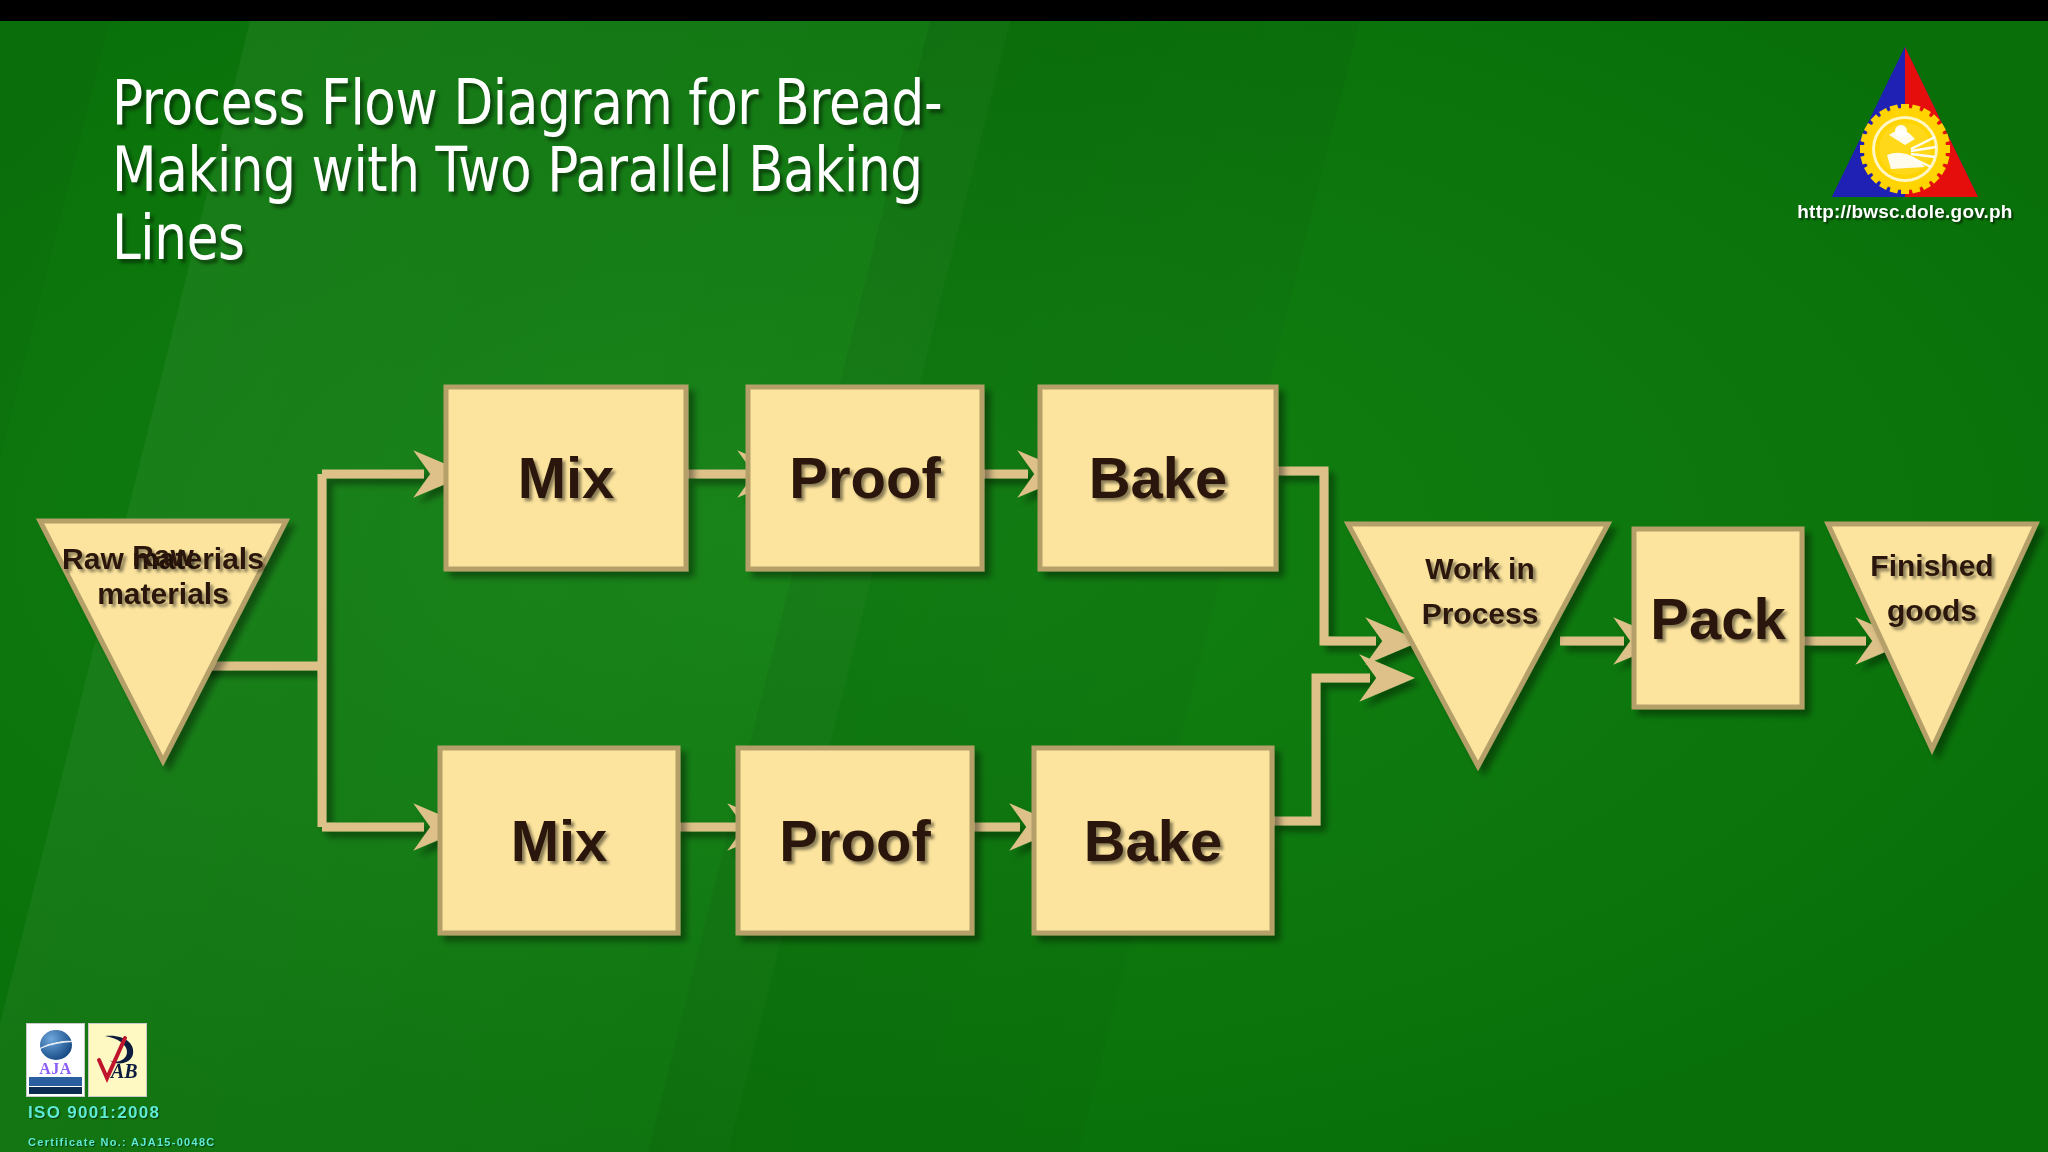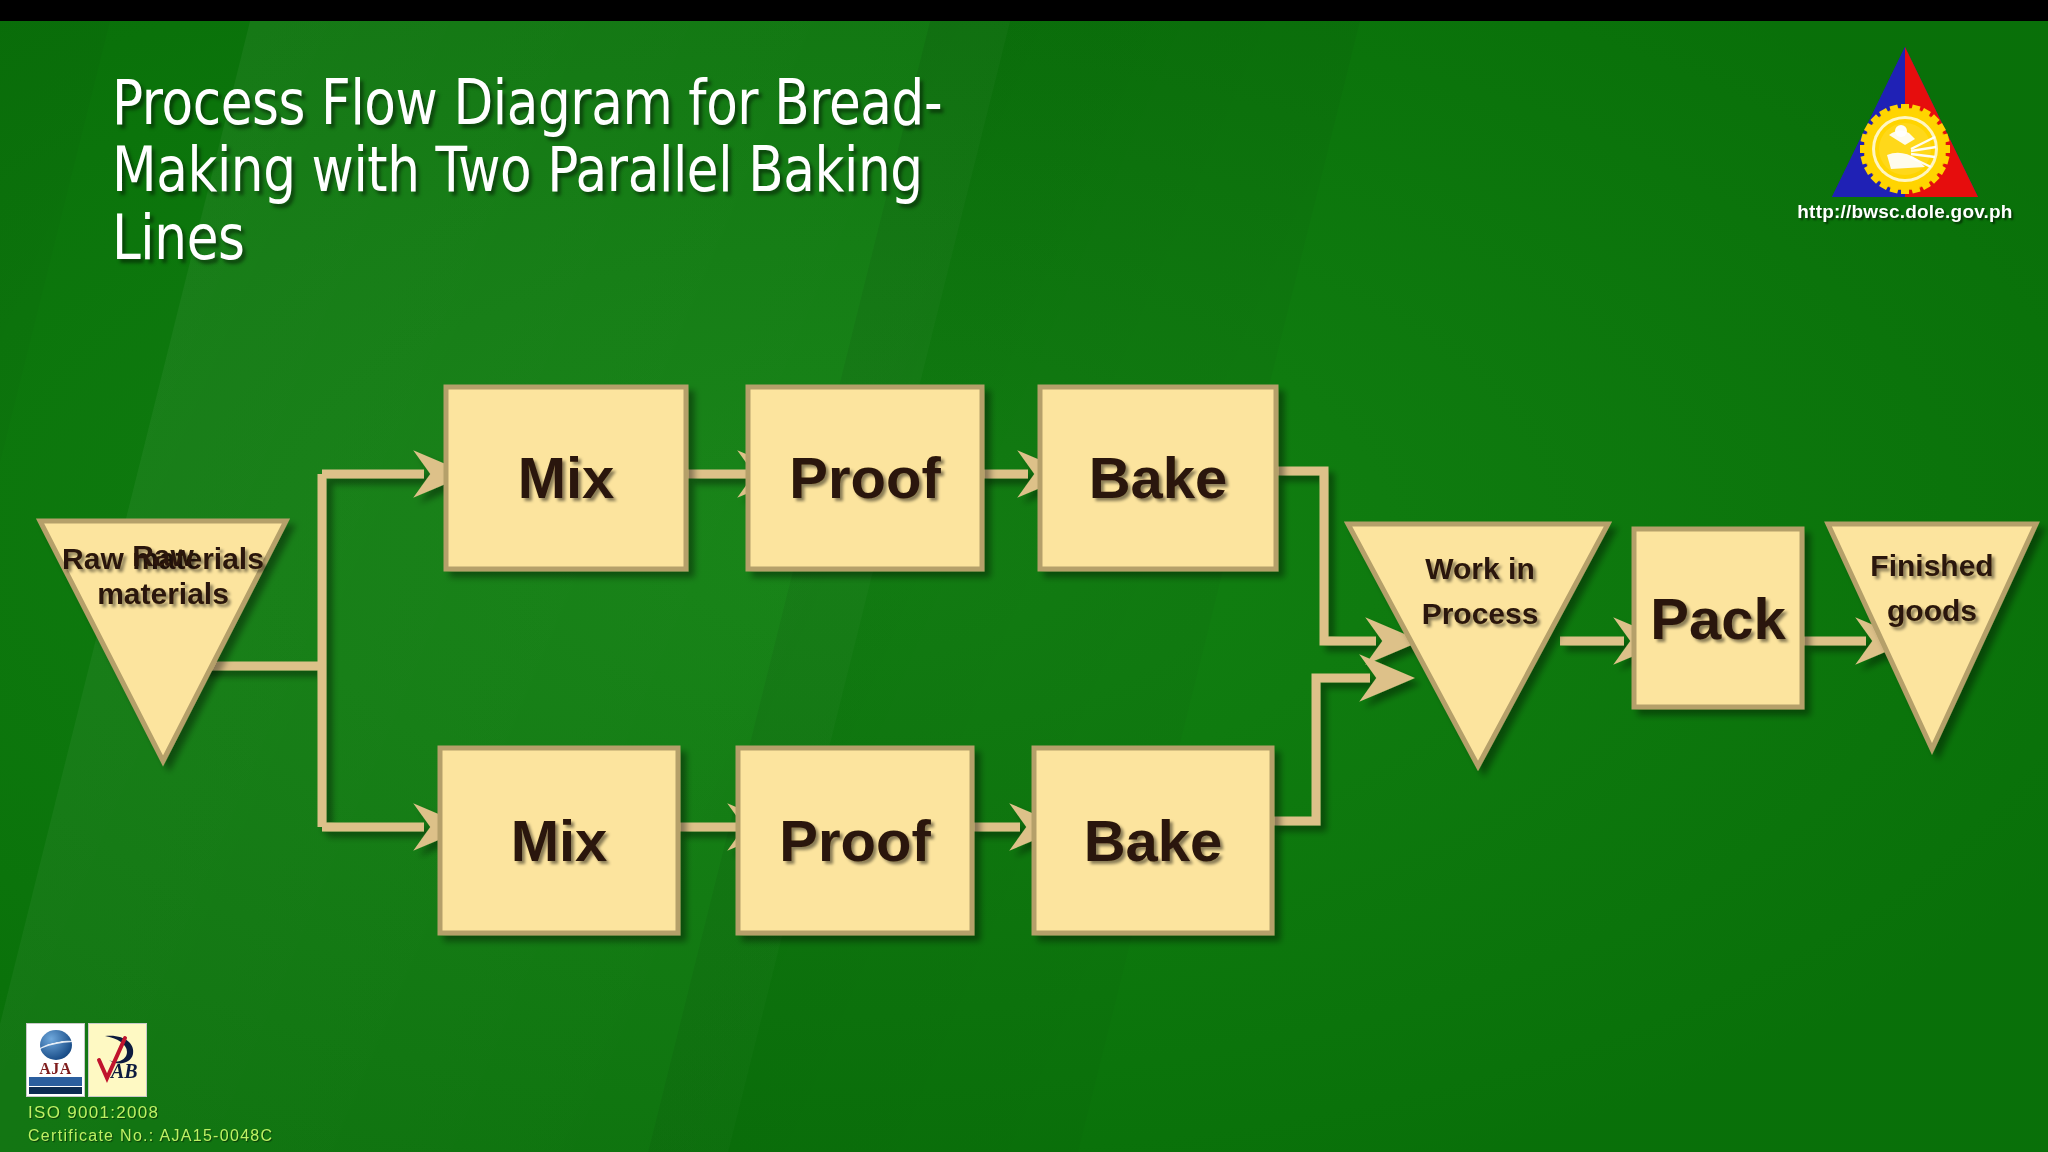--- a/index.html
+++ b/index.html
@@ -114,48 +114,48 @@
     border-top: 2px solid rgba(255,255,255,0.85);
     border-radius: 50%;
     transform: rotate(-12deg);
   }
   .aja-text {
     position: absolute; left: 0; top: 36px; width: 100%;
     text-align: center;
     font-family: "Liberation Serif", serif;
     font-weight: bold;
     font-size: 16px;
-    color: #7f1d1d;
+    color: #8b5cf6;
     letter-spacing: 0.5px;
   }
   .aja-bar {
     position: absolute; left: 2px; right: 2px; top: 53px;
     height: 9px;
     background: #2b5e9e;
   }
   .aja-bar2 {
     position: absolute; left: 2px; right: 2px; top: 63px;
     height: 7px;
     background: #0d2c52;
   }
   .jab-mark {
     position: absolute; left: 6px; top: 6px;
     width: 45px; height: 60px;
   }
   #iso-line1, #iso-line2 {
     position: absolute;
     left: 2px;
-    color: #bef264;
+    color: #5eead4;
     font-family: "Liberation Sans", sans-serif;
-    font-weight: normal;
+    font-weight: bold;
     letter-spacing: 1.3px;
     text-shadow: 1px 1px 1px rgba(0,0,0,0.5);
   }
   #iso-line1 { top: 80px; font-size: 17px; }
-  #iso-line2 { top: 104px; font-size: 16px; }
+  #iso-line2 { top: 113px; font-size: 11px; }
 
   
   #flow {
     position: absolute;
     left: 0; top: 0;
     width: 2048px; height: 1152px;
   }
   .node-label {
     font-family: "Liberation Sans", sans-serif;
     font-weight: bold;

